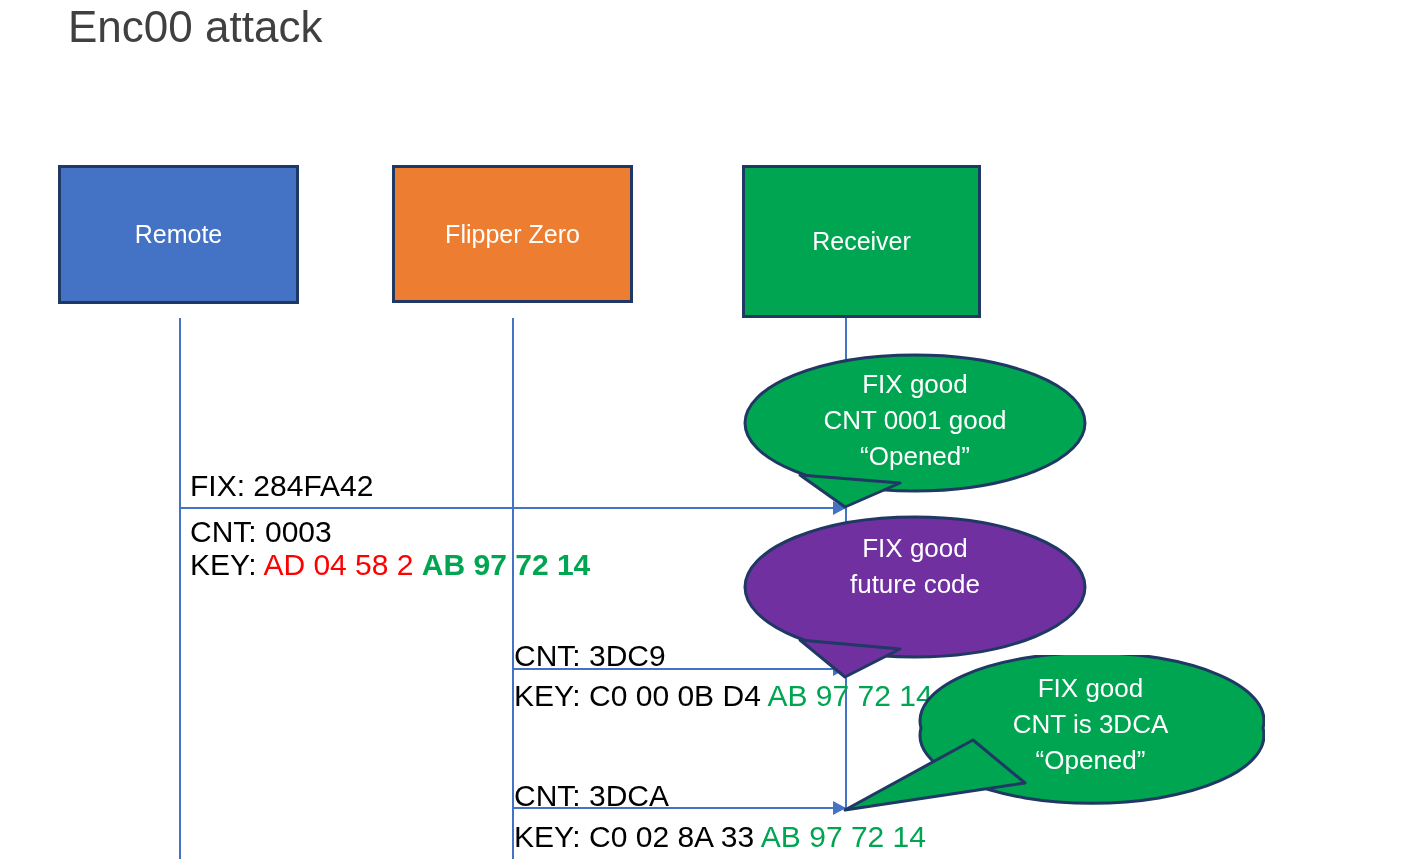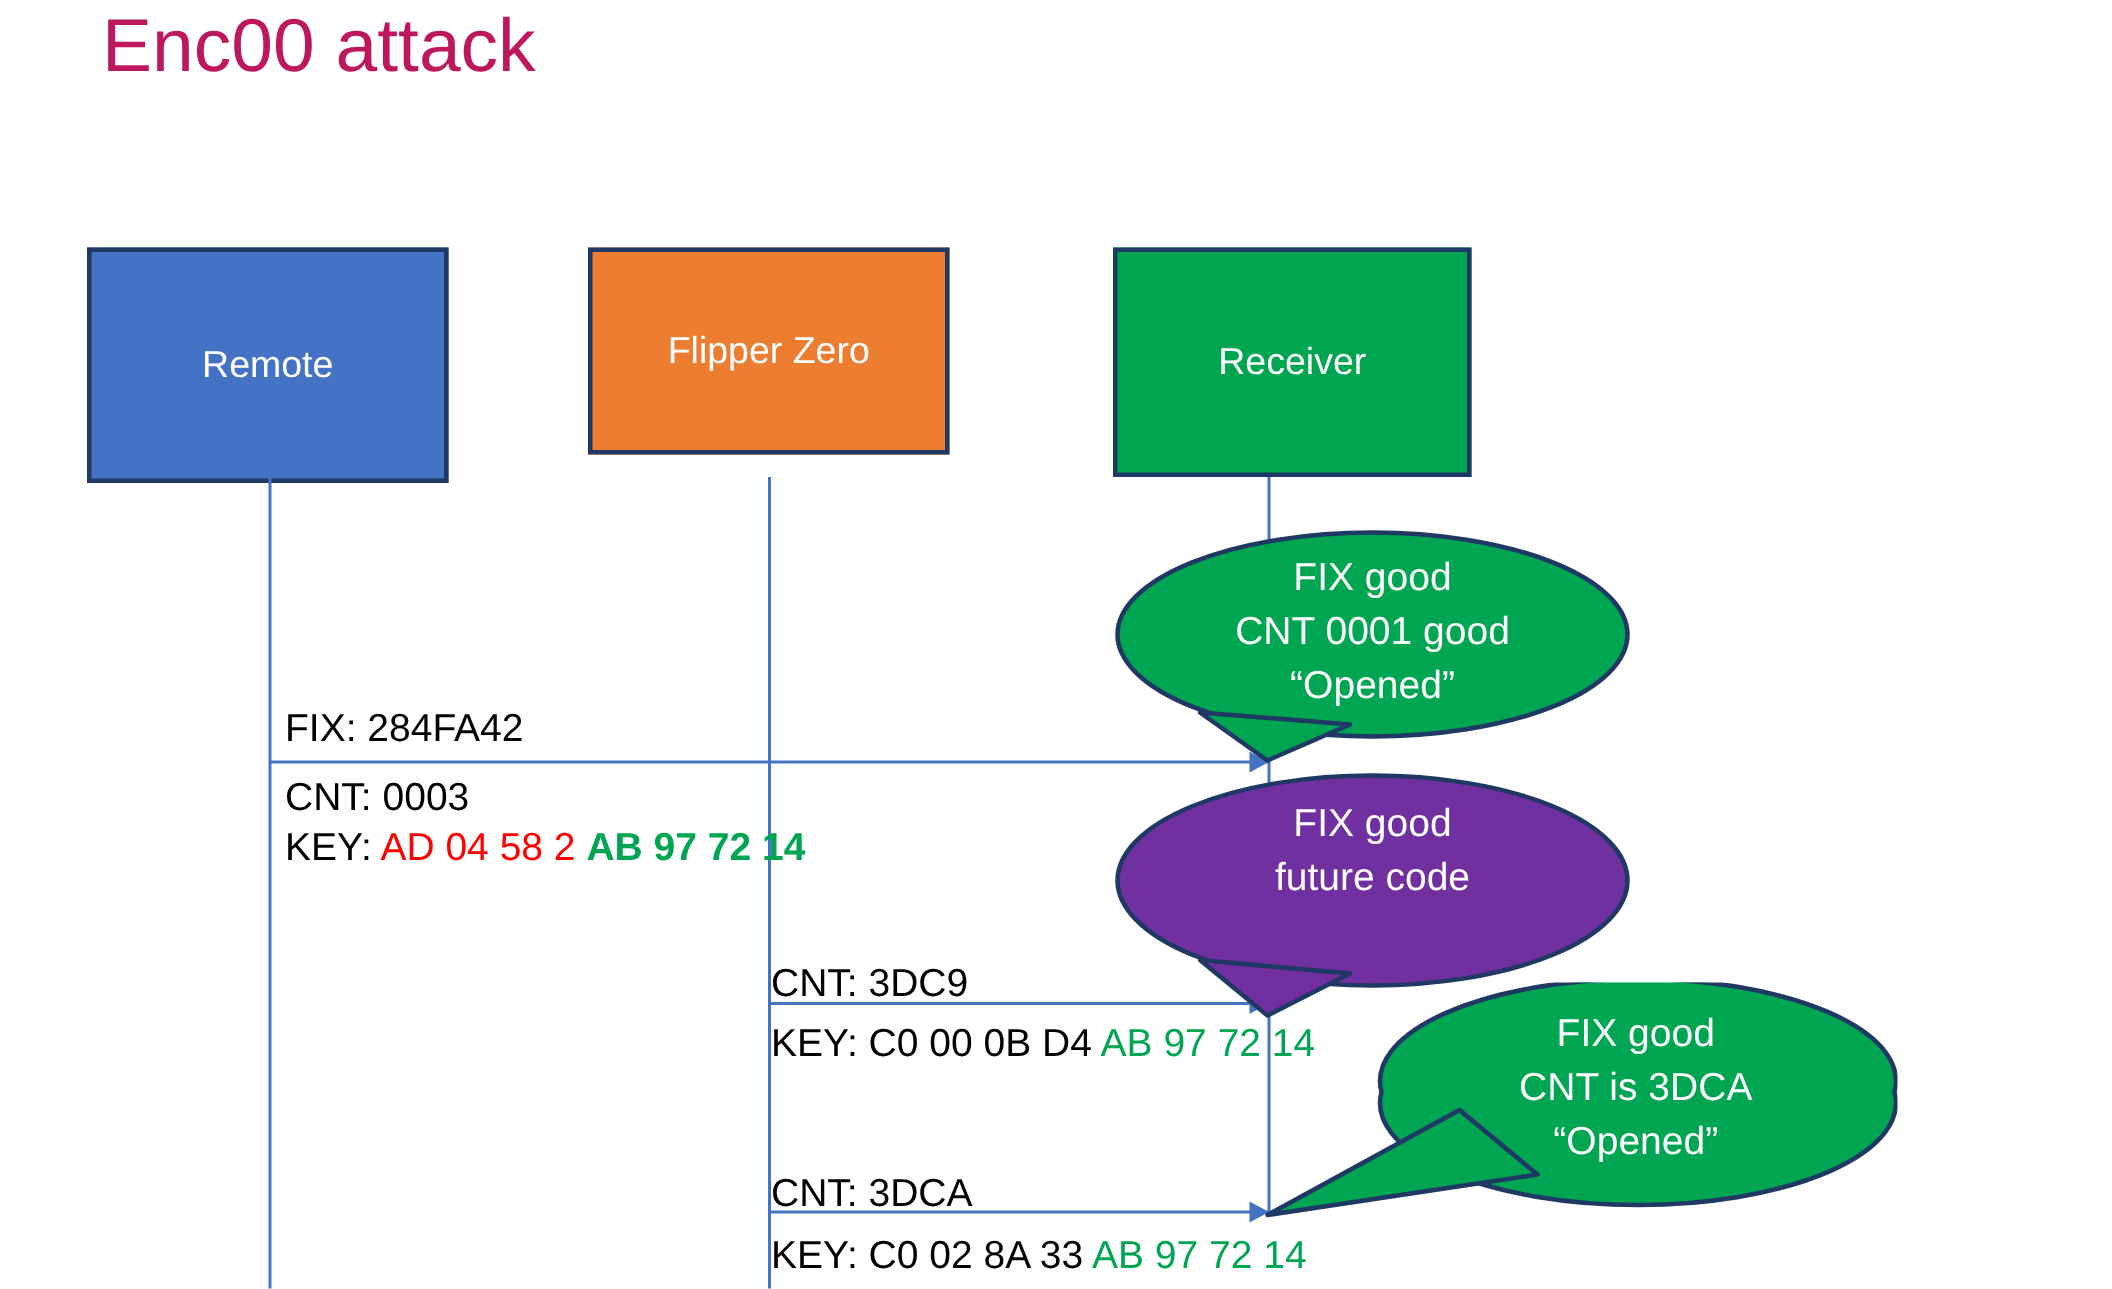--- a/index.html
+++ b/index.html
@@ -14,41 +14,41 @@
     overflow: hidden;
     font-family: "Liberation Sans", sans-serif;
     color: #000000;
   }
 
   
   #slide-title {
     position: absolute;
     left: 68px;
     top: 2px;
-    font-size: 50px;
+    font-size: 44px;
     font-weight: 400;
     letter-spacing: 0px;
-    color: #be185d;
+    color: #404040;
     white-space: nowrap;
     line-height: 1.15;
   }
 
   
   .actor-box {
     position: absolute;
     border: 3px solid #1F3864;
     box-sizing: border-box;
     display: flex;
     align-items: center;
     justify-content: center;
     color: #ffffff;
     font-size: 25px;
     font-weight: 400;
   }
-  #actor-remote      { left: 58px;  top: 165px; width: 241px; height: 157px; background: #4472C4; }
+  #actor-remote      { left: 58px;  top: 165px; width: 241px; height: 139px; background: #4472C4; }
   #actor-flipper     { left: 392px; top: 165px; width: 241px; height: 138px; background: #ED7D31; }
   #actor-receiver    { left: 742px; top: 165px; width: 239px; height: 153px; background: #00A551; }
 
   
   .lifeline {
     position: absolute;
     width: 2px;
     background: #4472C4;
   }
   #lifeline-remote   { left: 179px; top: 318px; height: 541px; }
@@ -71,21 +71,21 @@
   #msg1-line { left: 180px; top: 507px; width: 666px; }
   #msg1-head { left: 833px; top: 501px; }
   #msg2-line { left: 513px; top: 668px; width: 333px; }
   #msg2-head { left: 833px; top: 662px; }
   #msg3-line { left: 513px; top: 807px; width: 333px; }
   #msg3-head { left: 833px; top: 801px; }
 
   
   .msg-label {
     position: absolute;
-    font-size: 26px;
+    font-size: 30px;
     line-height: 31px;
     white-space: nowrap;
     color: #000000;
   }
   #msg1-fix { left: 190px; top: 470px; }
   #msg1-cnt { left: 190px; top: 516px; }
   #msg1-key { left: 190px; top: 549px; }
   #msg2-cnt { left: 514px; top: 640px; }
   #msg2-key { left: 514px; top: 680px; }
   #msg3-cnt { left: 514px; top: 780px; }

